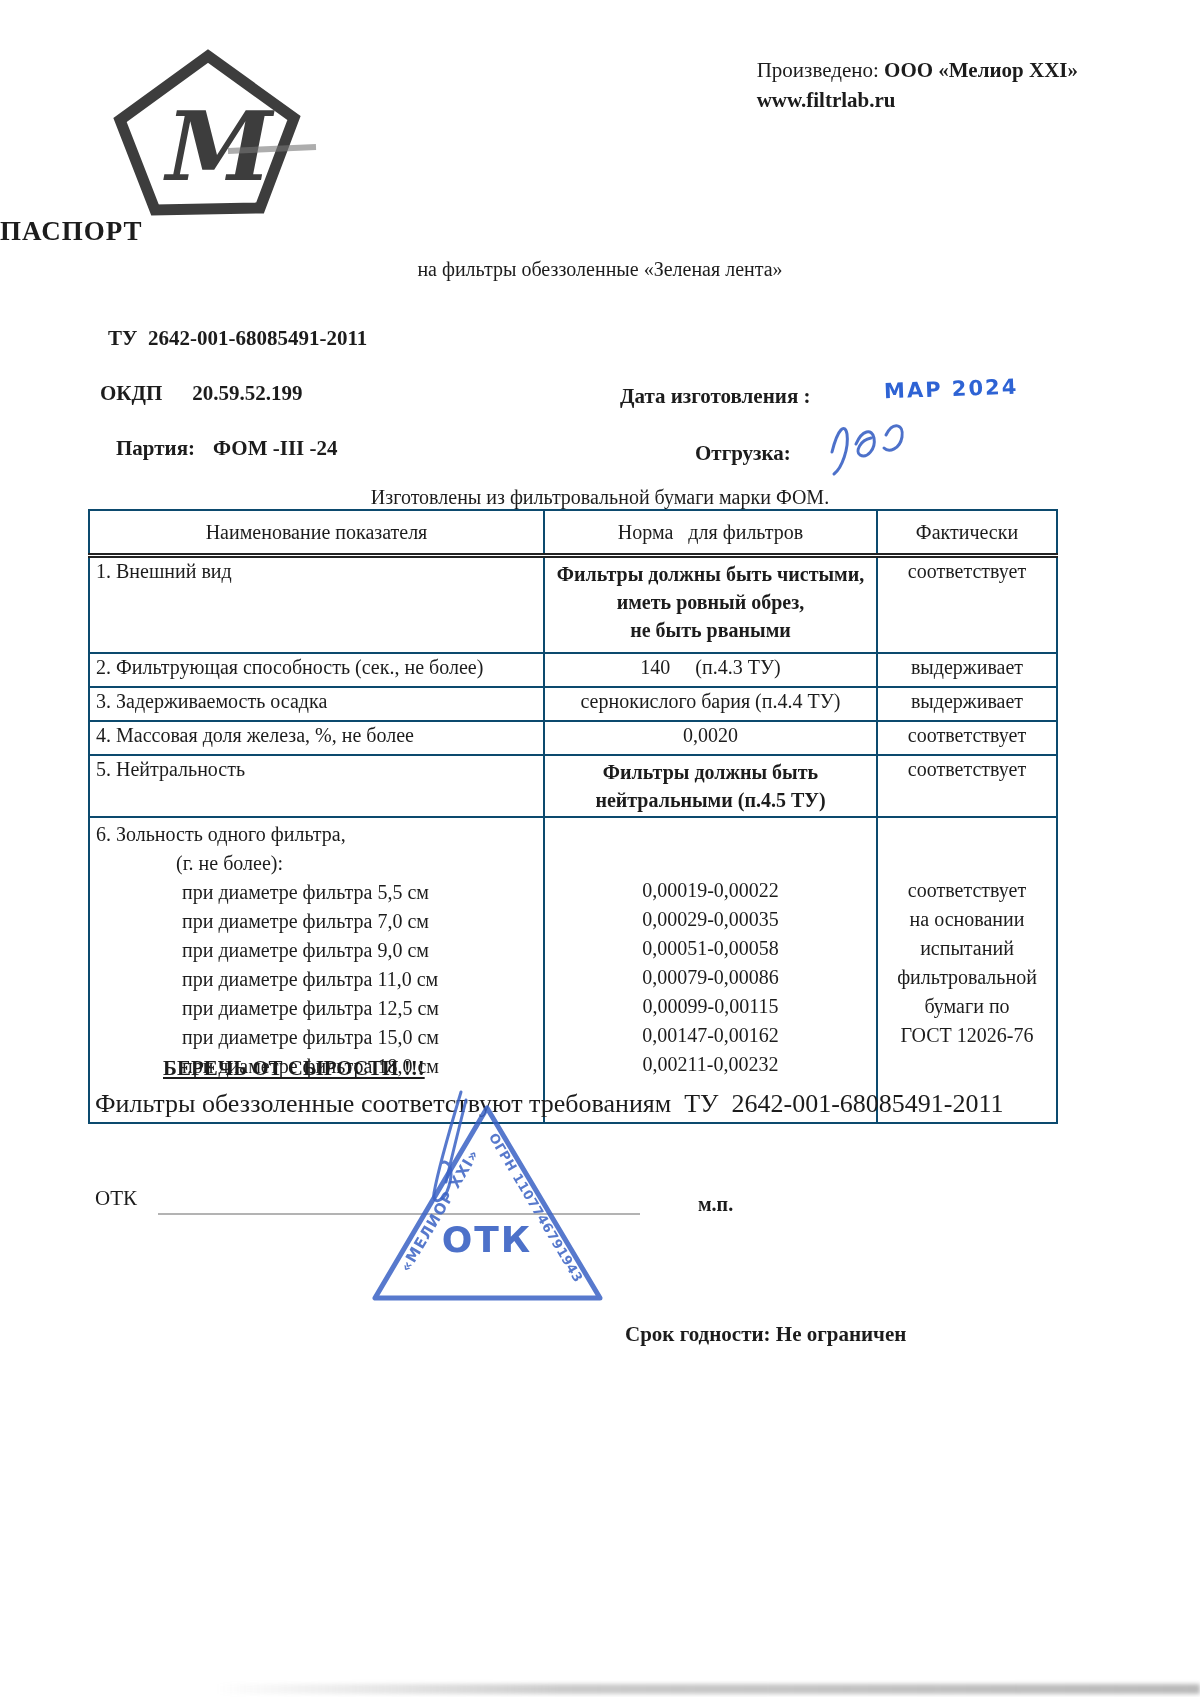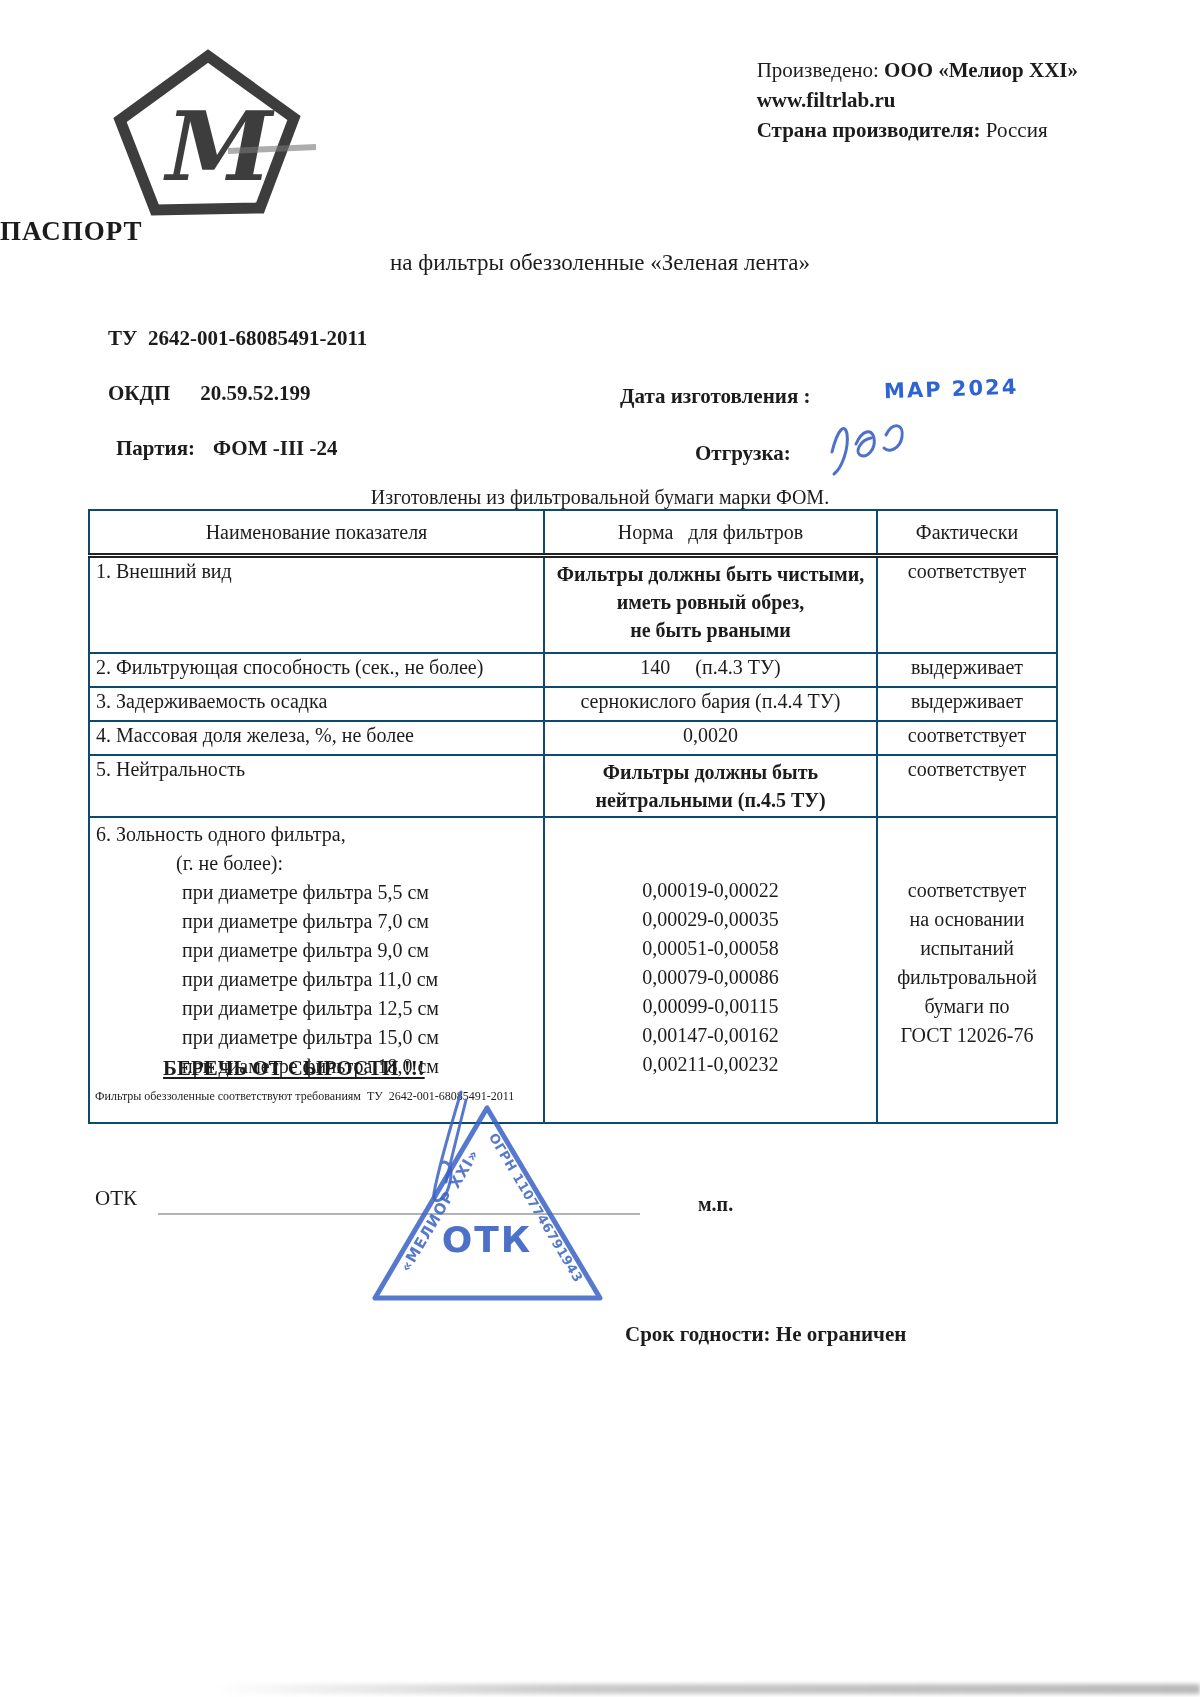--- a/index.html
+++ b/index.html
@@ -17,26 +17,26 @@
 
   
   .producer-block{top:55px;right:122px;text-align:left;font-size:21px;line-height:30px;}
   .b{font-weight:bold;}
 
   
   .logo{left:108px;top:48px;}
 
   
   .doc-title{top:216px;left:0;width:100%;text-align:left;font-size:27px;font-weight:bold;letter-spacing:1px;}
-  .doc-subtitle{top:250px;left:0;width:100%;text-align:center;font-size:23px;}
+  .doc-subtitle{top:258px;left:0;width:100%;text-align:center;font-size:20px;}
 
   
   .line{font-size:21px;font-weight:bold;}
   .tu-line{left:108px;top:326px;}
-  .okdp-line{left:108px;top:381px;text-align:right;}
+  .okdp-line{left:100px;top:381px;text-align:right;}
   .okdp-line .val{margin-left:30px;}
   .batch-line{left:116px;top:436px;}
   .batch-line .val{margin-left:18px;}
   .date-label{left:620px;top:384px;}
   .date-stamp{
     left:884px;top:377px;
     font-family:"DejaVu Sans", sans-serif;
     font-weight:bold;font-size:21px;letter-spacing:2px;
     color:#2e63d4;transform:rotate(-2deg);
   }
@@ -66,21 +66,21 @@
   .r6 td{height:244px;}
   .r1 .cell-norm{font-weight:bold;line-height:28px;}
   .r5 .cell-norm{font-weight:bold;line-height:28px;}
   .r6 .line-h{line-height:29px;}
   .r6-sub{margin-left:80px;}
   .r6-item{margin-left:86px;}
   .pad-top{padding-top:58px !important;}
 
   
   .warning{left:163px;top:1056px;font-size:21px;font-weight:bold;text-decoration:underline;}
-  .conformity{left:95px;top:1089px;font-size:12px;}
+  .conformity{left:95px;top:1089px;font-size:26px;}
   .otk-label{left:95px;top:1186px;font-size:21px;}
   .sig-line{left:158px;top:1213px;width:482px;border-top:2px solid #b3b3b3;height:0;}
   .mp-label{left:698px;top:1193px;font-size:20px;font-weight:bold;}
   .shelf-life{left:625px;top:1322px;font-size:21px;font-weight:bold;}
 
   .stamp-svg{left:345px;top:1080px;}
   .scan-strip{
     left:215px;bottom:3px;right:0;height:10px;
     background:linear-gradient(to right, rgba(140,140,140,0), rgba(125,125,125,0.40) 35%, rgba(115,115,115,0.5));
     filter:blur(2px);
@@ -96,24 +96,20 @@
     <text x="58" y="132" font-family="DejaVu Serif, serif" font-style="italic" font-weight="bold" font-size="96" fill="#3d3d3d">М</text>
     <line x1="120" y1="103" x2="208" y2="99" stroke="#777" stroke-width="6" opacity="0.6"></line>
   </svg>
 
   <div class="abs producer-block">
     <div>
       <span>Произведено:</span>
       <span class="b">ООО «Мелиор XXI»</span>
     </div>
     <div class="b">www.filtrlab.ru</div>
-    <div>
-      <span class="b">Страна производителя:</span>
-      <span>Россия</span>
-    </div>
   </div>
 
   <div class="abs doc-title">ПАСПОРТ</div>
   <div class="abs doc-subtitle">на фильтры обеззоленные «Зеленая лента»</div>
 
   <div class="abs line tu-line pre">ТУ  2642-001-68085491-2011</div>
 
   <div class="abs line okdp-line">
     <span>ОКДП</span><span class="val">20.59.52.199</span>
   </div>

